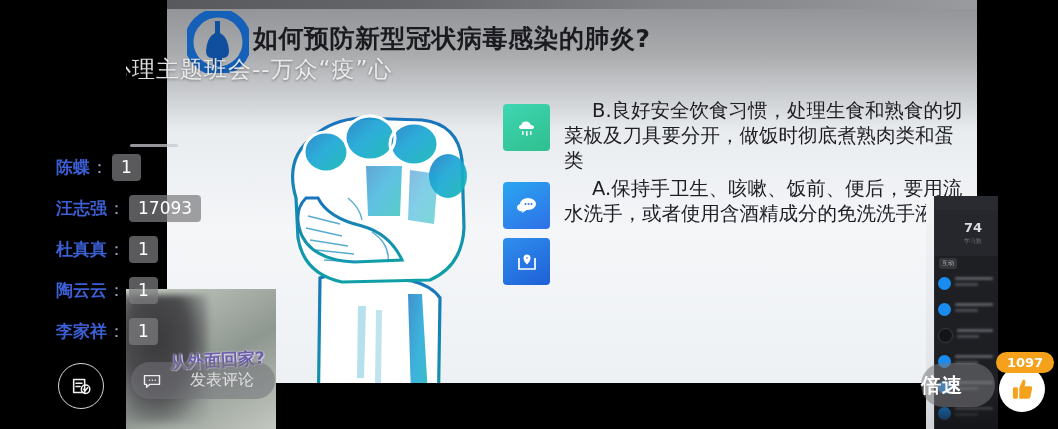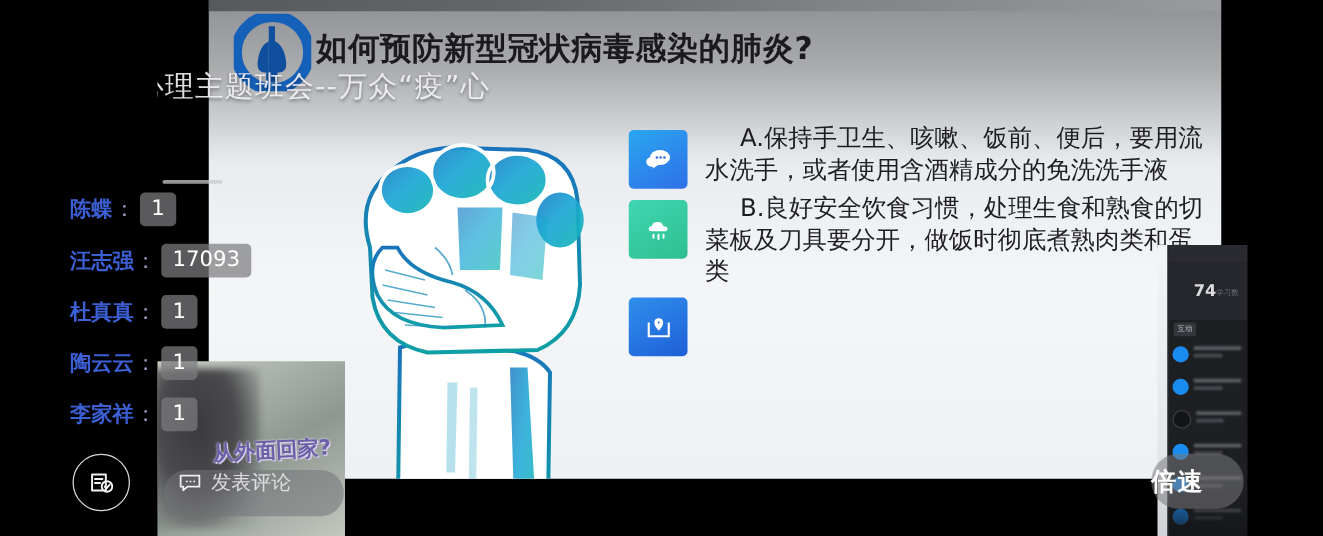--- a/index.html
+++ b/index.html
@@ -208,28 +208,29 @@
     width: 44px; height: 44px;
     border: 1.6px solid #d8d8da;
     border-radius: 50%;
     display: flex; align-items: center; justify-content: center;
     z-index: 7;
     background: rgba(0,0,0,.25);
   }
   #comment-bar {
     position: absolute;
     left: 131px;
-    top: 376px;
+    top: 362px;
     width: 144px;
     height: 37px;
     border-radius: 19px;
     background: rgba(115,115,120,.55);
     display: flex;
-    align-items: flex-start;
+    align-items: center;
     z-index: 7;
+    gap: 21px;
   }
   #comment-icon {
     margin: 0 7px 0 11px;
     flex: 0 0 auto;
   }
   #comment-placeholder {
     font-size: 16px;
     color: #e6e6e8;
     opacity: .92;
   }
@@ -299,20 +300,21 @@
     border-left: 1px solid #2b2c30;
   }
   #sp-header {
     height: 14px;
     background: #2a2b30;
   }
   #sp-count {
     height: 46px;
     background: #26272c;
     display: flex;
+    flex-direction: column;
     align-items: center;
     justify-content: center;
     padding-left: 12px;
   }
   #sp-count .num {
     font-size: 13px;
     color: #dcdde0;
     font-weight: bold;
   }
   #sp-count .lbl {
@@ -447,46 +449,46 @@
             <path d="M54 202 L92 206"></path>
           <path d="M62 212 L100 214"></path>
           <path d="M110 184 Q128 196 126 214"></path>
           <path d="M86 150 Q98 160 100 172"></path>
         </g>
       </svg>
     </div>
 
     <div class="bullets">
       <div class="bullet-row">
+        <div class="bullet-icon c2">
+          <svg width="24" height="24" viewBox="0 0 24 24" fill="#ffffff">
+            <path d="M6 13 Q4 13 4 11 Q4 9 6.5 8.8 Q7 5.5 11 5.5 Q15 5.5 15.6 9 Q19 9 19 11.2 Q19 13 17 13 Z"></path>
+            <rect x="7" y="15" width="1.6" height="4" rx=".8"></rect>
+            <rect x="11" y="15" width="1.6" height="5" rx=".8"></rect>
+            <rect x="15" y="15" width="1.6" height="4" rx=".8"></rect>
+          </svg>
+        </div>
+        <div class="bullet-text">B.良好安全饮食习惯，处理生食和熟食的切菜板及刀具要分开，做饭时彻底煮熟肉类和蛋类</div>
+      </div>
+
+      <div class="bullet-row">
         <div class="bullet-icon c1">
           <svg width="24" height="24" viewBox="0 0 24 24" fill="#ffffff">
             <ellipse cx="13" cy="10" rx="8" ry="6"></ellipse>
             <path d="M9 14 L7 19 L13 15 Z"></path>
             <ellipse cx="7" cy="13.5" rx="5" ry="4"></ellipse>
             <circle cx="10.5" cy="10" r="1" fill="#2f6fe8"></circle>
             <circle cx="13.5" cy="10" r="1" fill="#2f6fe8"></circle>
             <circle cx="16.5" cy="10" r="1" fill="#2f6fe8"></circle>
           </svg>
         </div>
         <div class="bullet-text">A.保持手卫生、咳嗽、饭前、便后，要用流水洗手，或者使用含酒精成分的免洗洗手液</div>
       </div>
 
       <div class="bullet-row">
-        <div class="bullet-icon c2">
-          <svg width="24" height="24" viewBox="0 0 24 24" fill="#ffffff">
-            <path d="M6 13 Q4 13 4 11 Q4 9 6.5 8.8 Q7 5.5 11 5.5 Q15 5.5 15.6 9 Q19 9 19 11.2 Q19 13 17 13 Z"></path>
-            <rect x="7" y="15" width="1.6" height="4" rx=".8"></rect>
-            <rect x="11" y="15" width="1.6" height="5" rx=".8"></rect>
-            <rect x="15" y="15" width="1.6" height="4" rx=".8"></rect>
-          </svg>
-        </div>
-        <div class="bullet-text">B.良好安全饮食习惯，处理生食和熟食的切菜板及刀具要分开，做饭时彻底煮熟肉类和蛋类</div>
-      </div>
-
-      <div class="bullet-row">
         <div class="bullet-icon c3">
           <svg width="24" height="24" viewBox="0 0 24 24" fill="none" stroke="#ffffff" stroke-width="1.7">
             <path d="M4 8 L4 19 L20 19 L20 8"></path>
             <path d="M12 4.5 Q15.5 4.5 15.5 8 Q15.5 11 12 14.5 Q8.5 11 8.5 8 Q8.5 4.5 12 4.5 Z" fill="#ffffff" stroke="none"></path>
             <circle cx="12" cy="8" r="1.6" fill="#1f5fd8"></circle>
           </svg>
         </div>
       </div>
 
     </div>
@@ -612,14 +614,23 @@
       <circle cx="12.5" cy="11" r=".9" fill="#eeeef0" stroke="none"></circle>
       <circle cx="16" cy="11" r=".9" fill="#eeeef0" stroke="none"></circle>
     </svg>
     <span id="comment-placeholder">发表评论</span>
   </div>
 
   <div id="speed-btn">
     <span>倍速</span>
   </div>
 
+  <div id="like-wrap">
+    <div id="like-circle">
+      <svg width="26" height="26" viewBox="0 0 24 24" fill="#f5a11c">
+        <path d="M9.5 21 L9.5 10.5 L13 3.2 Q15.4 3.2 15.1 6.2 L14.4 9.4 L20 9.4 Q21.8 9.4 21.4 11.3 L19.8 19.2 Q19.5 21 17.7 21 Z"></path>
+        <rect x="3.6" y="10.4" width="4.6" height="10.6" rx="1.3"></rect>
+      </svg>
+    </div>
+    <div id="like-badge">1097</div>
+  </div>
 
 </div>
 
 </body></html>

